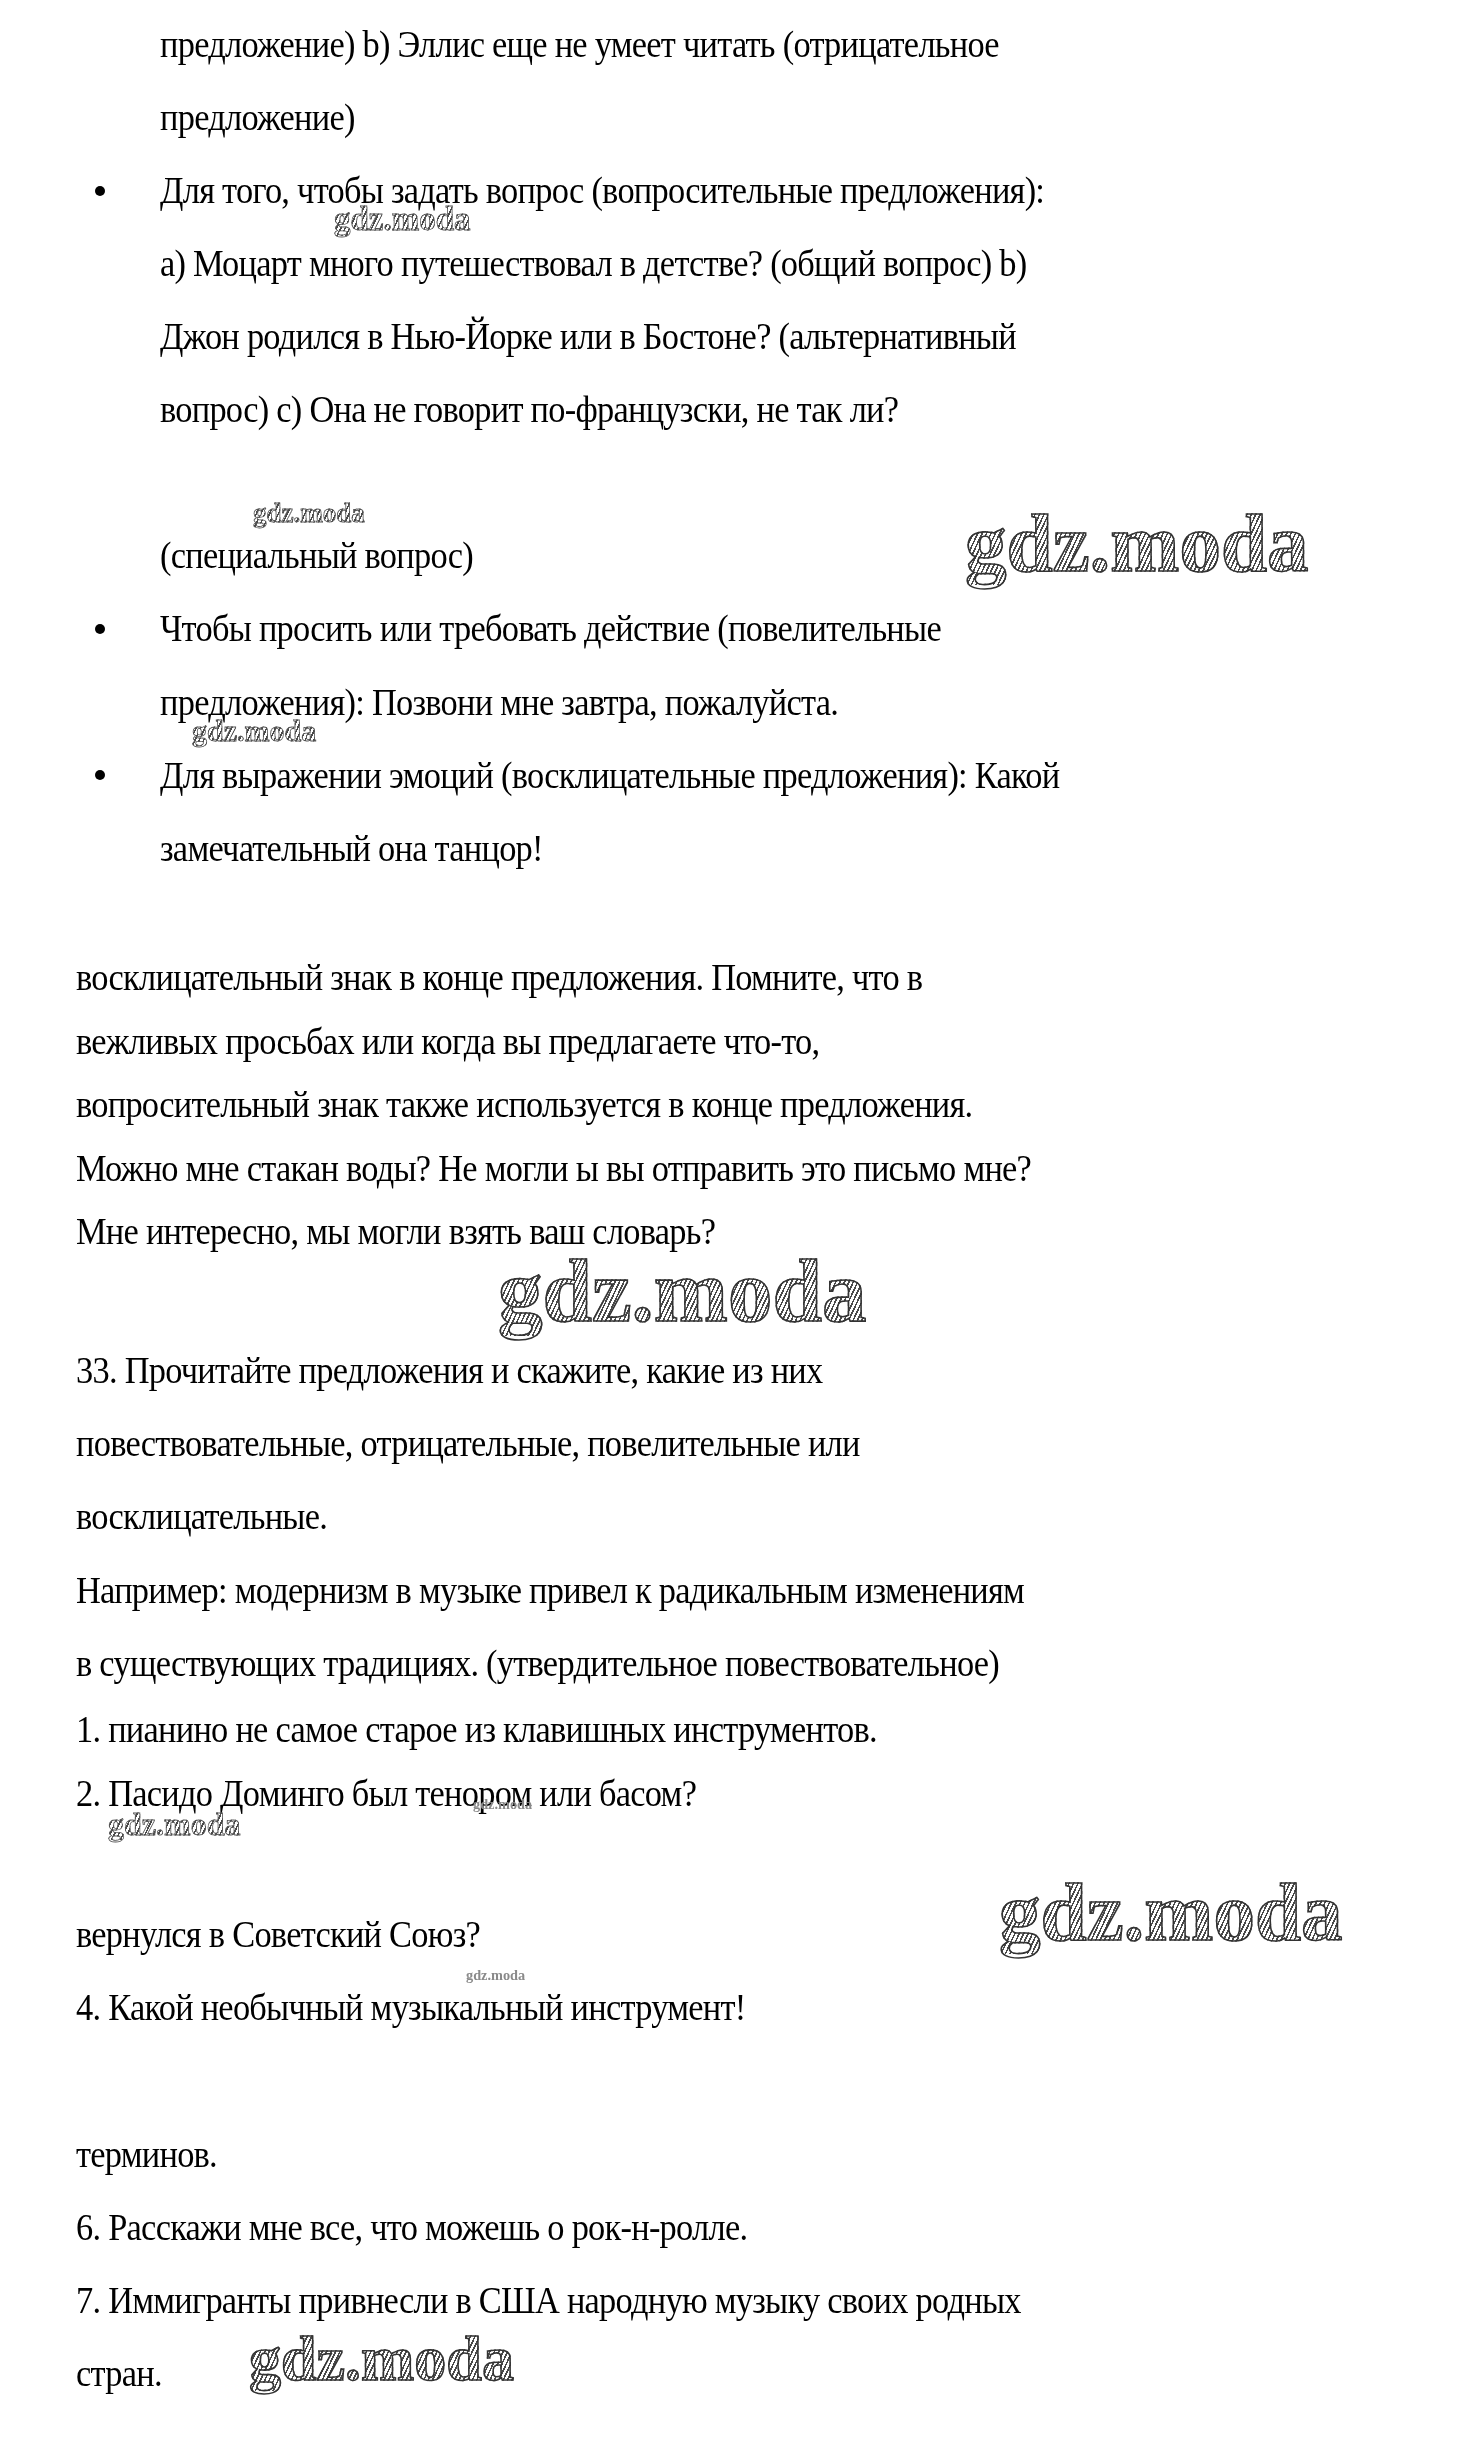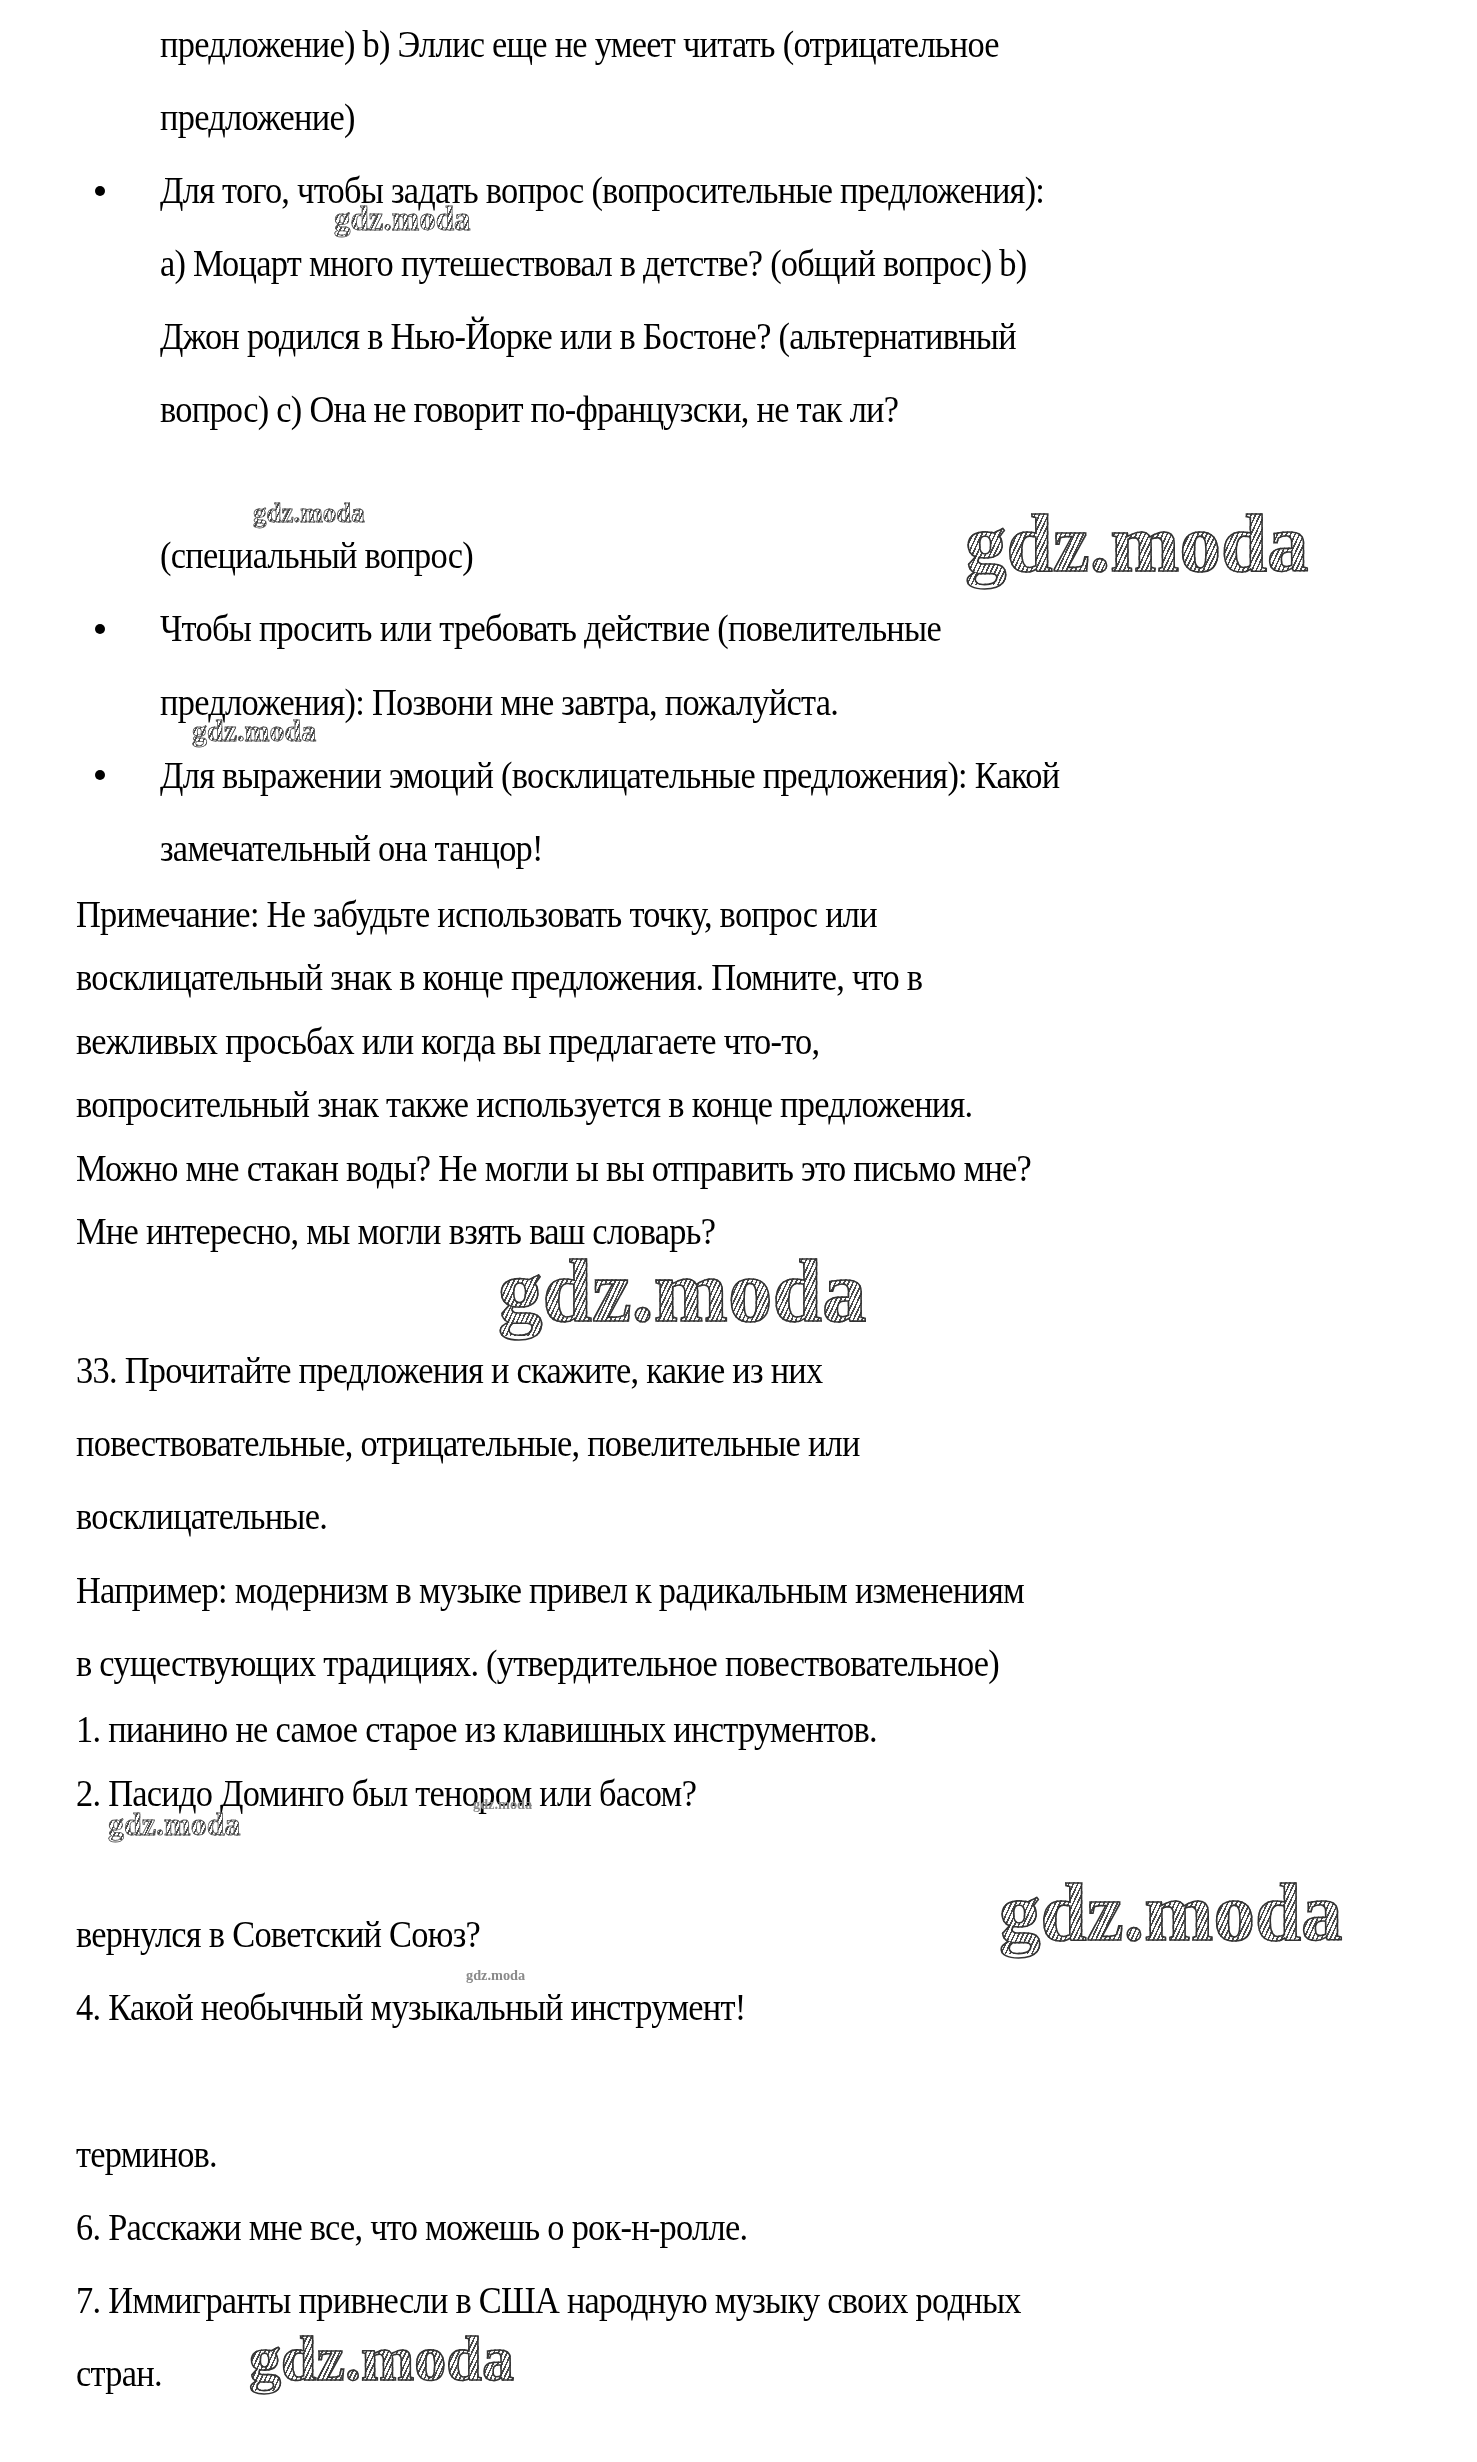--- a/index.html
+++ b/index.html
@@ -48,21 +48,20 @@
   <div class="line m1" style="top:535px"><span class="t">(специальный вопрос)</span></div>
 
   <span class="dot" style="top:624px"></span>
   <div class="line m1" style="top:608px"><span class="t">Чтобы просить или требовать действие (повелительные</span></div>
   <div class="line m1" style="top:682px"><span class="t">предложения): Позвони мне завтра, пожалуйста.</span></div>
 
   <span class="dot" style="top:770px"></span>
   <div class="line m1" style="top:755px"><span class="t">Для выражении эмоций (восклицательные предложения): Какой</span></div>
   <div class="line m1" style="top:828px"><span class="t">замечательный она танцор!</span></div>
 
-  <div class="line m0" style="top:894px"><span class="t">Примечание: Не забудьте использовать точку, вопрос или</span></div>
   <div class="line m0" style="top:957px"><span class="t">восклицательный знак в конце предложения. Помните, что в</span></div>
   <div class="line m0" style="top:1021px"><span class="t">вежливых просьбах или когда вы предлагаете что-то,</span></div>
   <div class="line m0" style="top:1084px"><span class="t">вопросительный знак также используется в конце предложения.</span></div>
   <div class="line m0" style="top:1148px"><span class="t">Можно мне стакан воды? Не могли ы вы отправить это письмо мне?</span></div>
   <div class="line m0" style="top:1211px"><span class="t">Мне интересно, мы могли взять ваш словарь?</span></div>
 
   <div class="line m0 b" style="top:1350px"><span class="t">33. Прочитайте предложения и скажите, какие из них</span></div>
   <div class="line m0 b" style="top:1423px"><span class="t">повествовательные, отрицательные, повелительные или</span></div>
   <div class="line m0 b" style="top:1496px"><span class="t">восклицательные.</span></div>
 

